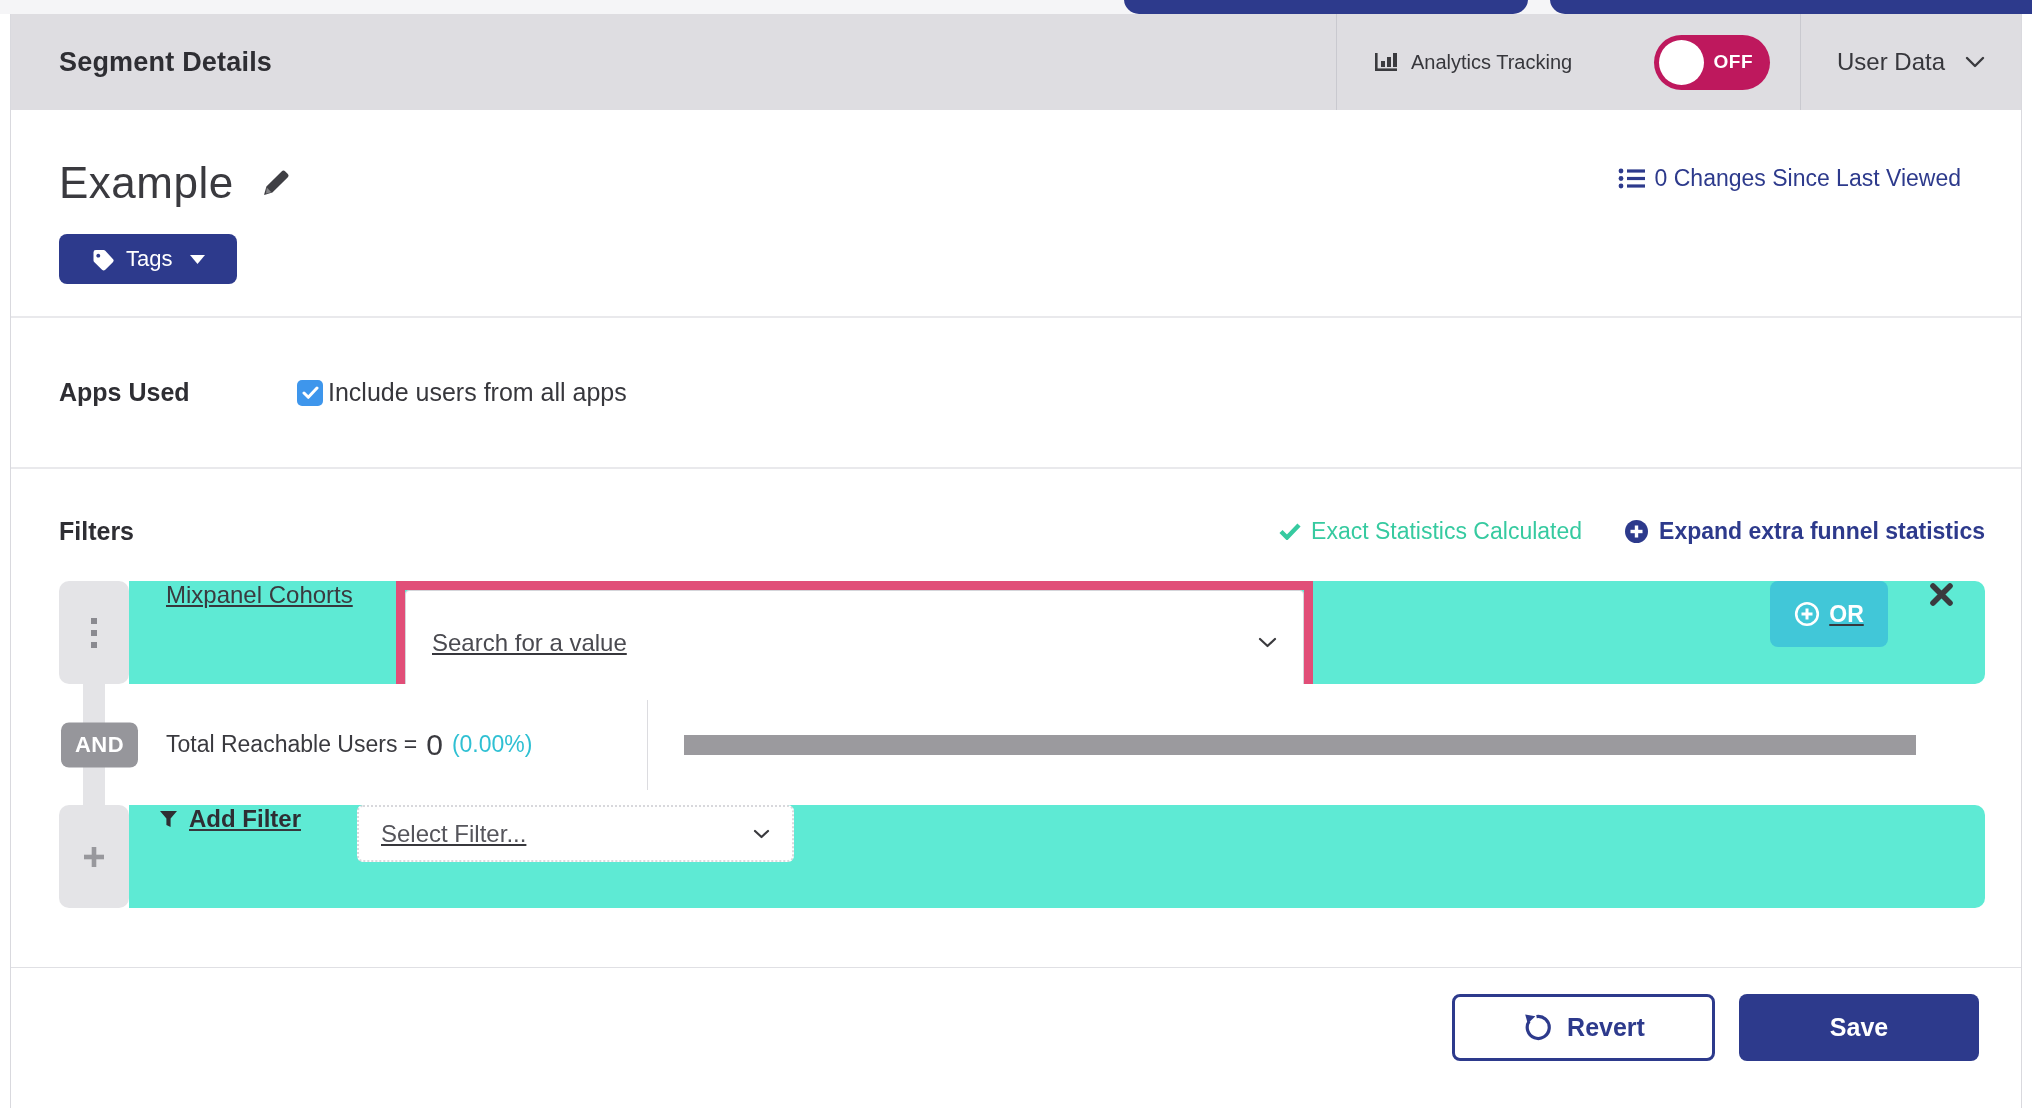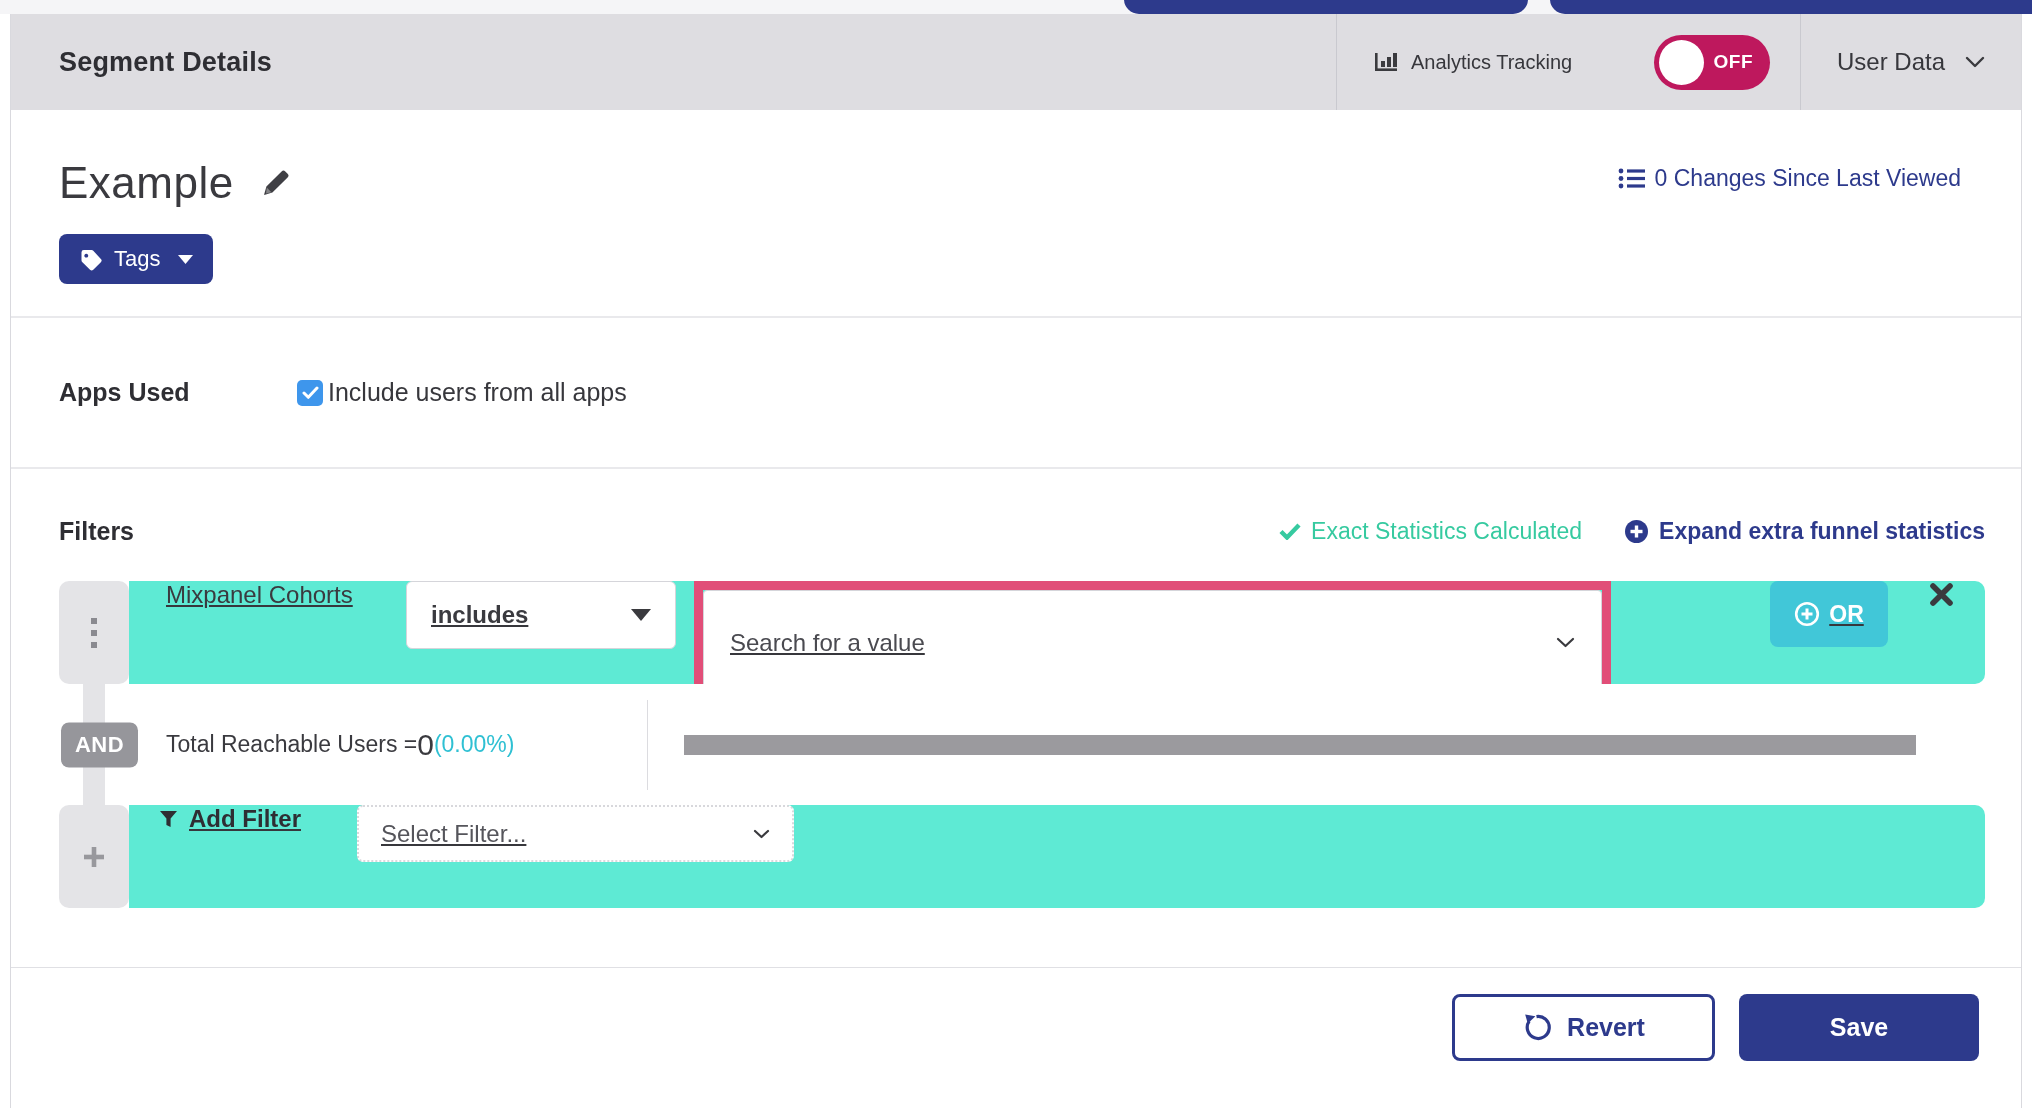--- a/index.html
+++ b/index.html
@@ -40,21 +40,21 @@
              justify-content: center; gap: 20px; cursor: pointer; }
   .hb-user .lbl { font-size: 24px; color: #37373c; }
 
   
   .sec-title { position: relative; padding: 48px 42px 32px 48px; border-bottom: 2px solid #e9e9ec; flex: none; }
   .seg-name-row { display: flex; align-items: center; gap: 26px; }
   .seg-name { font-size: 44px; font-weight: 300; color: #3a3a3f; letter-spacing: .5px; }
   .edit-btn { cursor: pointer; display: flex; }
   .tags-btn { margin-top: 26px; display: inline-flex; align-items: center; gap: 12px;
               background: #2d3a8c; color: #fff; border: none; border-radius: 8px;
-              height: 50px; padding: 0 20px; font-size: 22px; font-family: inherit; cursor: pointer; }
+              height: 50px; padding: 0 32px; font-size: 22px; font-family: inherit; cursor: pointer; }
   .changes-link { position: absolute; top: 55px; right: 60px; display: flex; align-items: center; gap: 10px;
                   color: #2d3a8c; font-size: 23px; cursor: pointer; text-decoration: none; }
 
   
   .sec-apps { height: 151px; display: flex; align-items: center; padding-left: 48px;
               border-bottom: 2px solid #e9e9ec; flex: none; }
   .apps-label { font-size: 25px; font-weight: bold; color: #2e2e33; width: 190px; }
   .checkbox-row { display: flex; align-items: center; gap: 5px; margin-left: 48px; cursor: pointer; }
   .checkbox { width: 26px; height: 26px; border-radius: 5px; background: #3e96ec;
               display: flex; align-items: center; justify-content: center; flex: none; }
@@ -96,21 +96,21 @@
   
   .frow.androw { height: 121px; position: relative; }
   .connector { width: 70px; flex: none; position: relative; background: transparent; }
   .connector .strip { position: absolute; left: 24px; top: 0; bottom: 0; width: 22px; background: #e4e4e7; }
   .and-badge { position: absolute; left: 2px; top: 50%; transform: translateY(-50%);
                width: 77px; height: 45px; background: #96969b; border-radius: 8px; z-index: 2;
                display: flex; align-items: center; justify-content: center;
                color: #fff; font-size: 22px; font-weight: bold; letter-spacing: .5px; }
   .and-body { flex: 1; display: flex; align-items: center; background: #fff; }
   .and-text { width: 519px; flex: none; height: 90px; display: flex; align-items: center;
-              padding-left: 37px; border-right: 1px solid #dcdce0; white-space: nowrap; }
+              padding-left: 37px; border-right: 1px solid #dcdce0; gap: 9px; white-space: nowrap; }
   .and-text .lbl { font-size: 23px; color: #3a3a3f; }
   .and-text .val { font-size: 30px; color: #3a3a3f; }
   .and-text .pct { font-size: 23px; color: #2fc0d3; }
   .bar-wrap { flex: 1; padding: 0 69px 0 36px; }
   .bar-track { height: 20px; background: #9b9a9e; }
 
   
   .frow.addrow { height: 103px; }
   .plus-glyph { display: flex; }
   .add-label { display: flex; align-items: center; gap: 11px; margin-left: 30px;
@@ -246,28 +246,20 @@
     <div class="frow main">
       <div class="gutter">
         <span class="drag-dots">
             <i></i>
             <i></i>
             <i></i>
           </span>
       </div>
       <div class="rowbody">
         <div class="fname">Mixpanel Cohorts</div>
-        <div class="dd dd-includes">
-          <span>includes</span>
-          <span class="caret">
-            <svg width="20" height="12" viewBox="0 0 20 12">
-                <polygon points="0,0 20,0 10,12" fill="#3a3a3e"></polygon>
-              </svg>
-          </span>
-        </div>
         <div class="highlight">
           <div class="dd dd-search">
             <span>Search for a value</span>
             <span class="chev">
               <svg width="19" height="11" viewBox="0 0 19 11">
                 <path d="M2 2 L9.5 9 L17 2" fill="none" stroke="#3a3a3e" stroke-width="2.2" stroke-linecap="round" stroke-linejoin="round"></path>
               </svg>
             </span>
           </div>
         </div>

